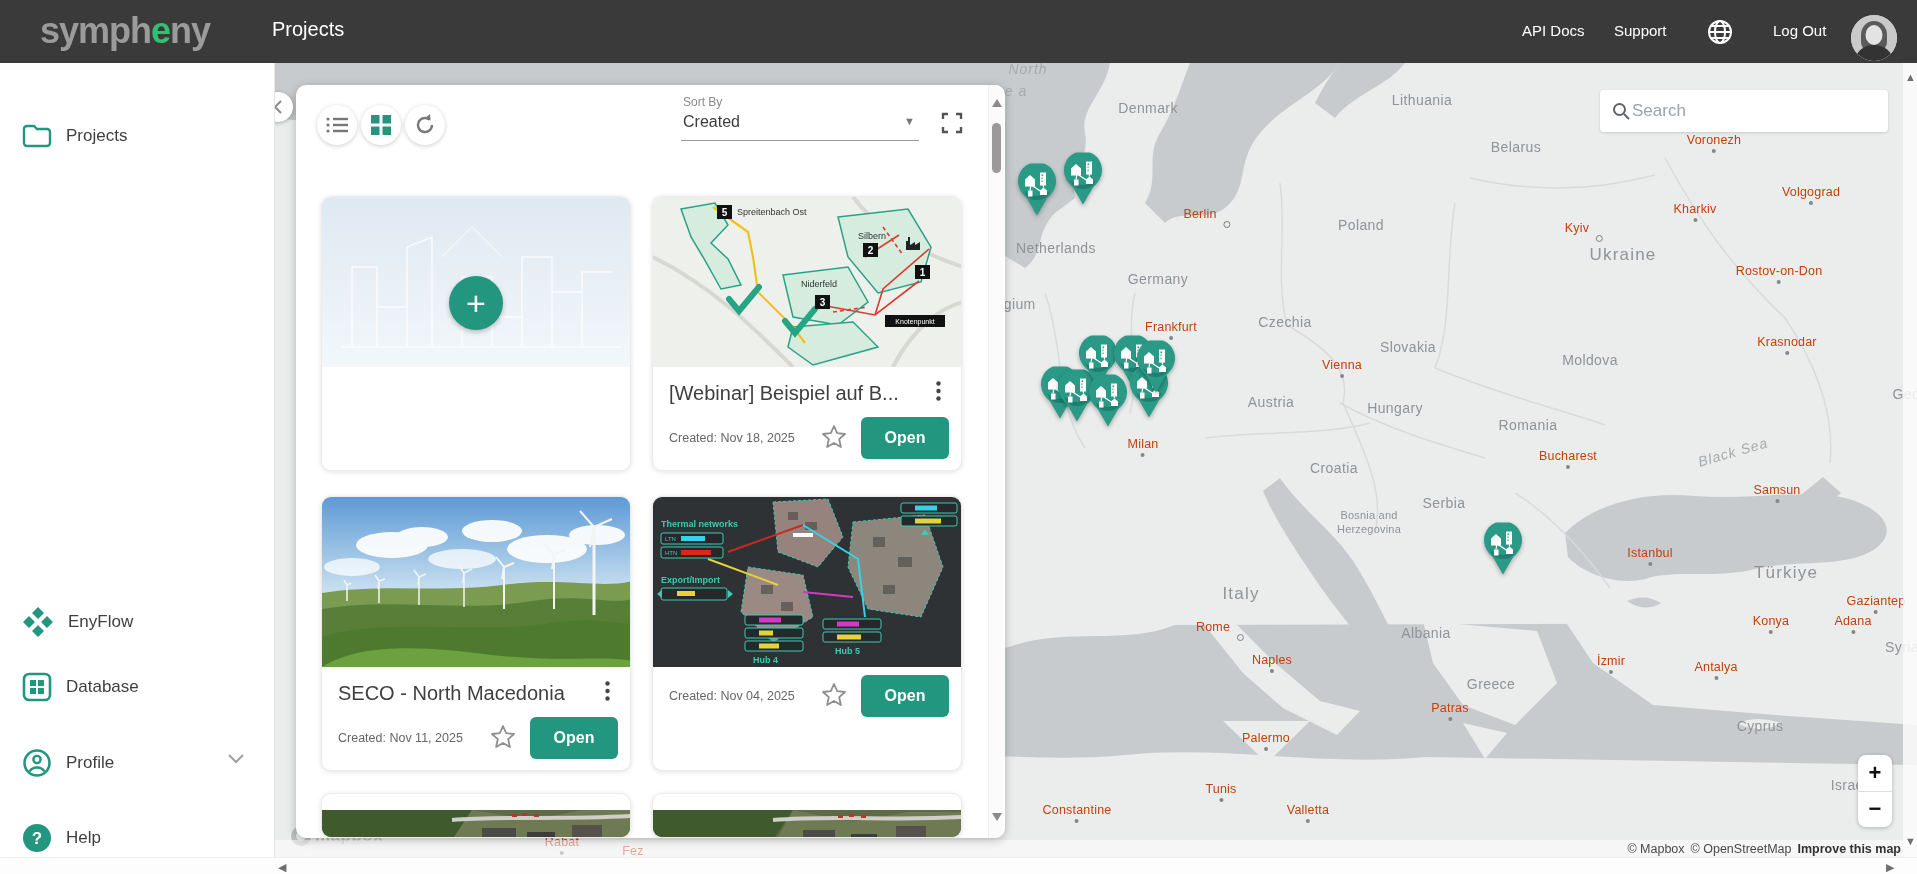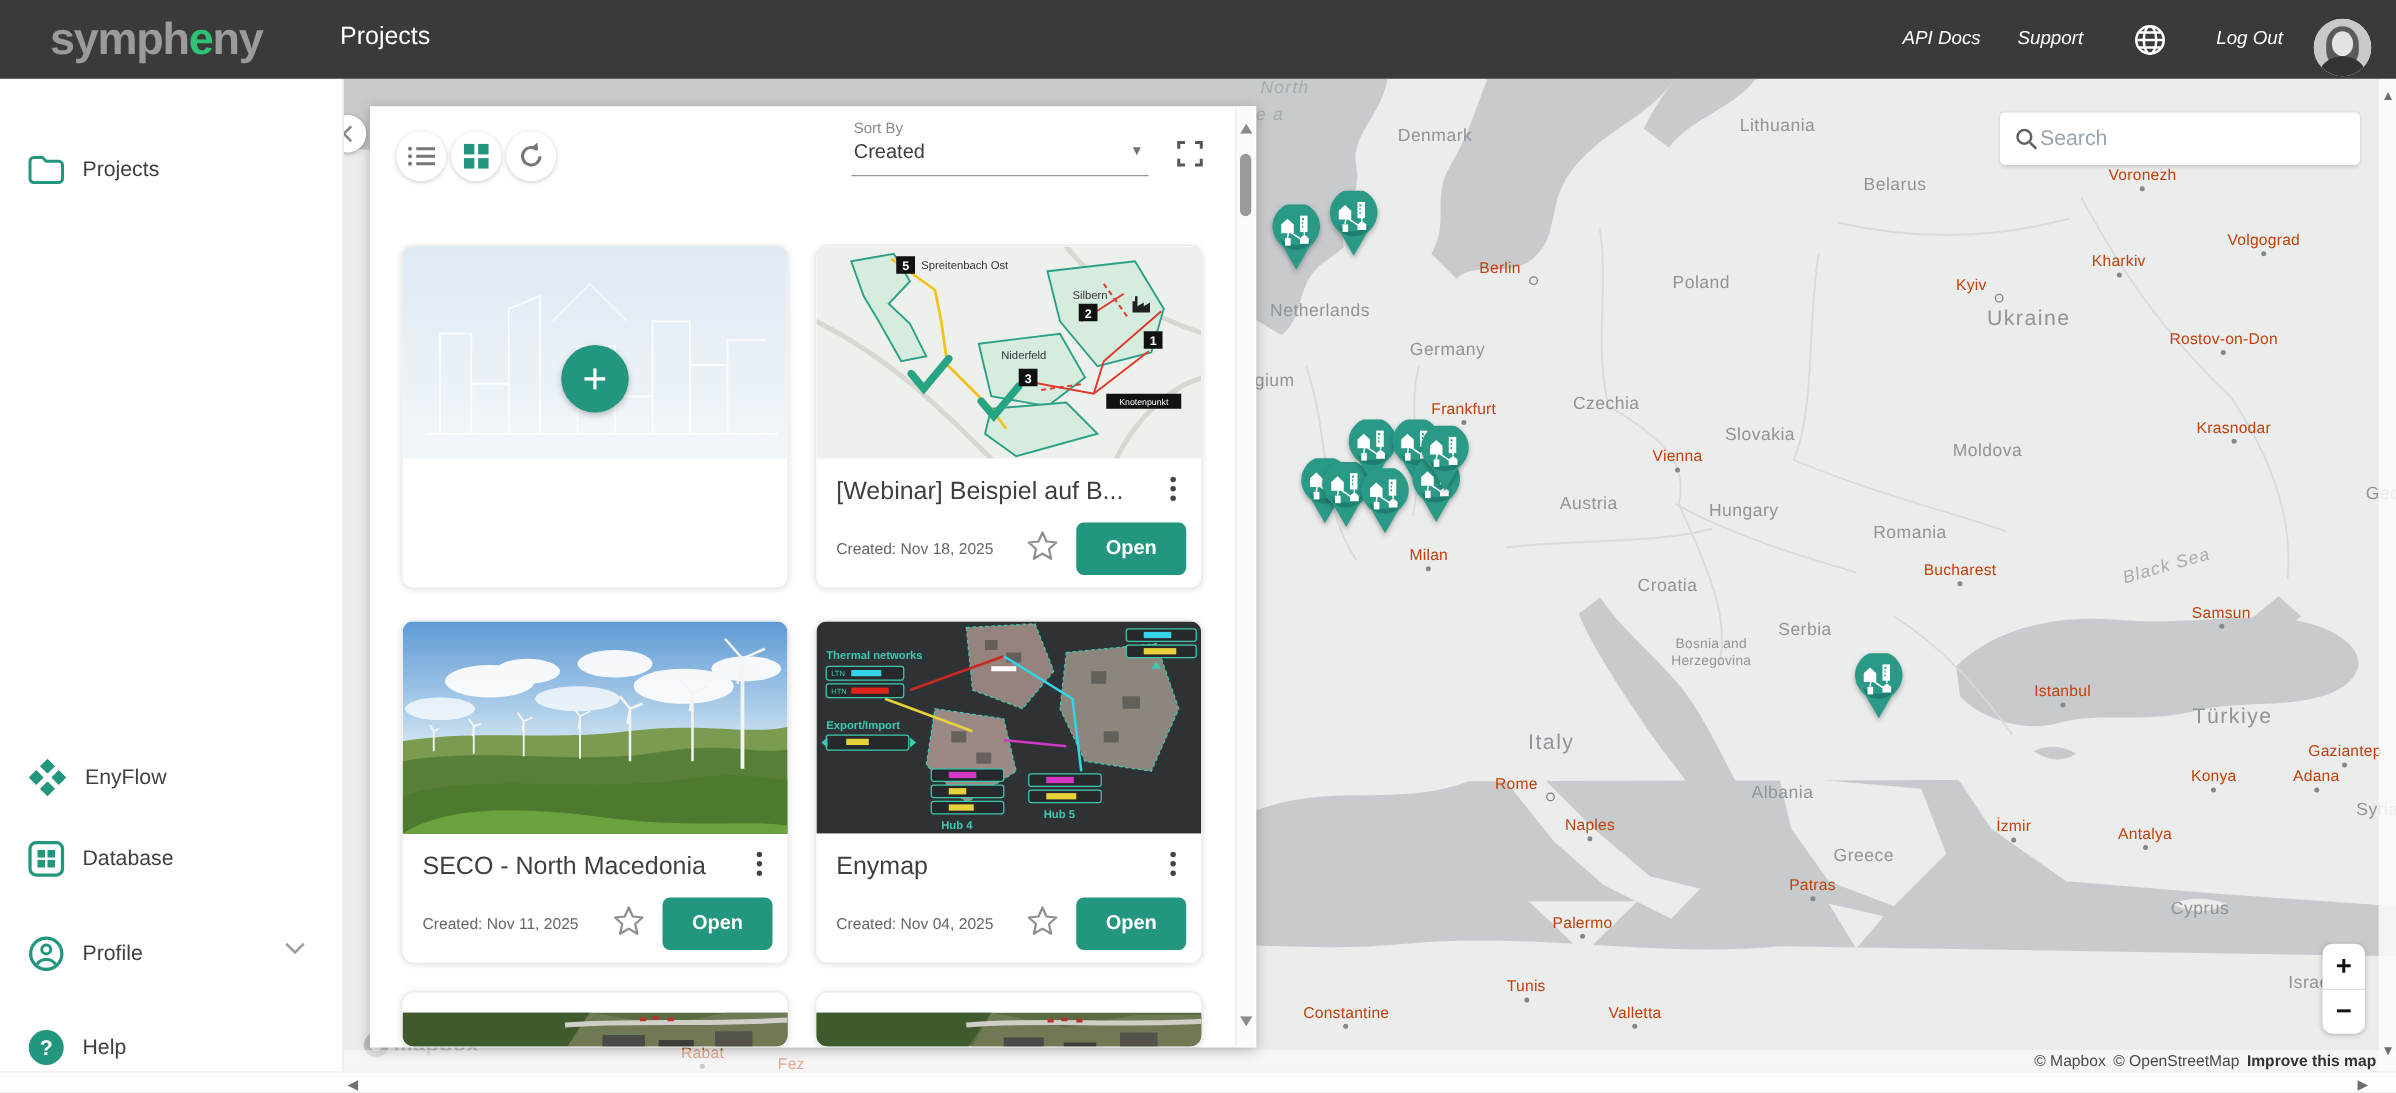--- a/index.html
+++ b/index.html
@@ -6,21 +6,21 @@
   *{box-sizing:border-box;}
   .stage{position:relative;width:1917px;height:874px;overflow:hidden;background:#fff;
          font-family:"Liberation Sans", sans-serif;}
 
   
   .topbar{position:absolute;left:0;top:0;width:100%;height:63px;background:#3a3a3a;z-index:30;
           display:flex;align-items:center;}
   .logo{position:absolute;left:40px;top:10px;font-size:36px;font-weight:bold;letter-spacing:-1px;color:#9b9b9b;}
   .logo .accent{color:#2ec272;}
   .page-title{position:absolute;left:272px;top:18px;color:#fff;font-size:20px;font-weight:500;}
-  .top-link{position:absolute;top:22px;color:#fff;font-size:15px;font-weight:500;cursor:pointer;font-style:italic;}
+  .top-link{position:absolute;top:22px;color:#fff;font-size:15px;font-weight:500;cursor:pointer;}
   .lnk-api{left:1522px;} .lnk-sup{left:1614px;} .lnk-out{left:1773px;}
   .globe{position:absolute;left:1706px;top:18px;width:28px;height:28px;}
   .avatar{position:absolute;left:1851px;top:15px;width:46px;height:46px;border-radius:50%;overflow:hidden;background:#cfcfcf;}
 
   
   .sidebar{position:absolute;left:0;top:63px;width:275px;height:794px;background:#fff;z-index:25;
            border-right:1px solid #e6e6e6;}
   .side-item{position:absolute;left:22px;display:flex;align-items:center;gap:14px;cursor:pointer;}
   .side-item .lbl{font-size:17px;color:#3f3f3f;}
   .chev{position:absolute;left:206px;top:6px;}
@@ -50,21 +50,21 @@
   .zoomctl .div{height:1px;background:#ddd;}
   .attrib{position:absolute;left:0;top:777px;width:100%;height:17px;background:rgba(255,255,255,.55);
           display:flex;justify-content:flex-end;align-items:center;gap:6px;padding-right:16px;
           font-size:12.5px;color:#4a4a4a;}
   .attrib .bold{font-weight:bold;color:#333;}
   .wmark{position:absolute;left:16px;top:763px;display:flex;align-items:center;gap:4px;opacity:.45;}
   .wmark .circ{width:20px;height:20px;border:5px solid #8a8a8a;border-radius:50%;}
   .wmark .txt{font-size:17px;font-weight:bold;color:#8a8a8a;letter-spacing:.5px;}
 
   
-  .panel{position:absolute;left:296px;top:85px;width:709px;height:753px;background:#fff;border-radius:0;
+  .panel{position:absolute;left:296px;top:85px;width:709px;height:753px;background:#fff;border-radius:10px;
          box-shadow:0 2px 10px rgba(0,0,0,.25);z-index:10;overflow:hidden;}
   .collapse-btn{position:absolute;left:263px;top:92px;width:30px;height:30px;border-radius:50%;background:#fff;
                 box-shadow:0 1px 4px rgba(0,0,0,.3);z-index:12;display:flex;align-items:center;justify-content:center;cursor:pointer;}
   .tool-circle{position:absolute;top:20px;width:40px;height:40px;border-radius:50%;background:#fff;
                box-shadow:0 1px 4px rgba(0,0,0,.2);display:flex;align-items:center;justify-content:center;cursor:pointer;}
   .sortby-label{position:absolute;left:387px;top:10px;font-size:12px;color:#8a8a8a;}
   .sortby-value{position:absolute;left:387px;top:28px;font-size:16px;color:#3c3c3c;cursor:pointer;}
   .sortby-line{position:absolute;left:385px;top:55px;width:238px;height:1px;background:#9a9a9a;}
   .sortby-caret{position:absolute;left:608px;top:30px;font-size:11px;color:#757575;cursor:pointer;}
   .fullscreen{position:absolute;left:644px;top:26px;cursor:pointer;}
@@ -535,30 +535,20 @@
           </g>
           <g>
             <rect x="248" y="6" width="56" height="10" rx="2" fill="#26292b" stroke="#3ec9b0"></rect>
               <rect x="262" y="8.5" width="22" height="5" fill="#35d3e8"></rect>
             <rect x="248" y="19" width="56" height="10" rx="2" fill="#26292b" stroke="#3ec9b0"></rect>
               <rect x="262" y="21.5" width="26" height="5" fill="#e8d23a"></rect>
             <path d="M272,32 l4,6 h-8 Z" fill="#3ec9b0"></path>
           </g>
         </svg>
       </div>
-      <div class="titlerow">
-        <div class="title">Enymap</div>
-        <div class="kebab">
-          <svg width="5" height="20" viewBox="0 0 5 20">
-            <circle cx="2.5" cy="2.5" r="2.2" fill="#444"></circle>
-              <circle cx="2.5" cy="10" r="2.2" fill="#444"></circle>
-              <circle cx="2.5" cy="17.5" r="2.2" fill="#444"></circle>
-          </svg>
-        </div>
-      </div>
       <div class="footer">
         <span class="created">Created: Nov 04, 2025</span>
         <span class="star">
           <svg width="26" height="25" viewBox="0 0 26 25">
             <path d="M13,2 L16.2,9.2 L24,10 L18.2,15.2 L19.9,23 L13,18.9 L6.1,23 L7.8,15.2 L2,10 L9.8,9.2 Z" fill="none" stroke="#8f8f8f" stroke-width="1.8" stroke-linejoin="round"></path>
           </svg>
         </span>
         <button class="open-btn">Open</button>
       </div>
     </div>

